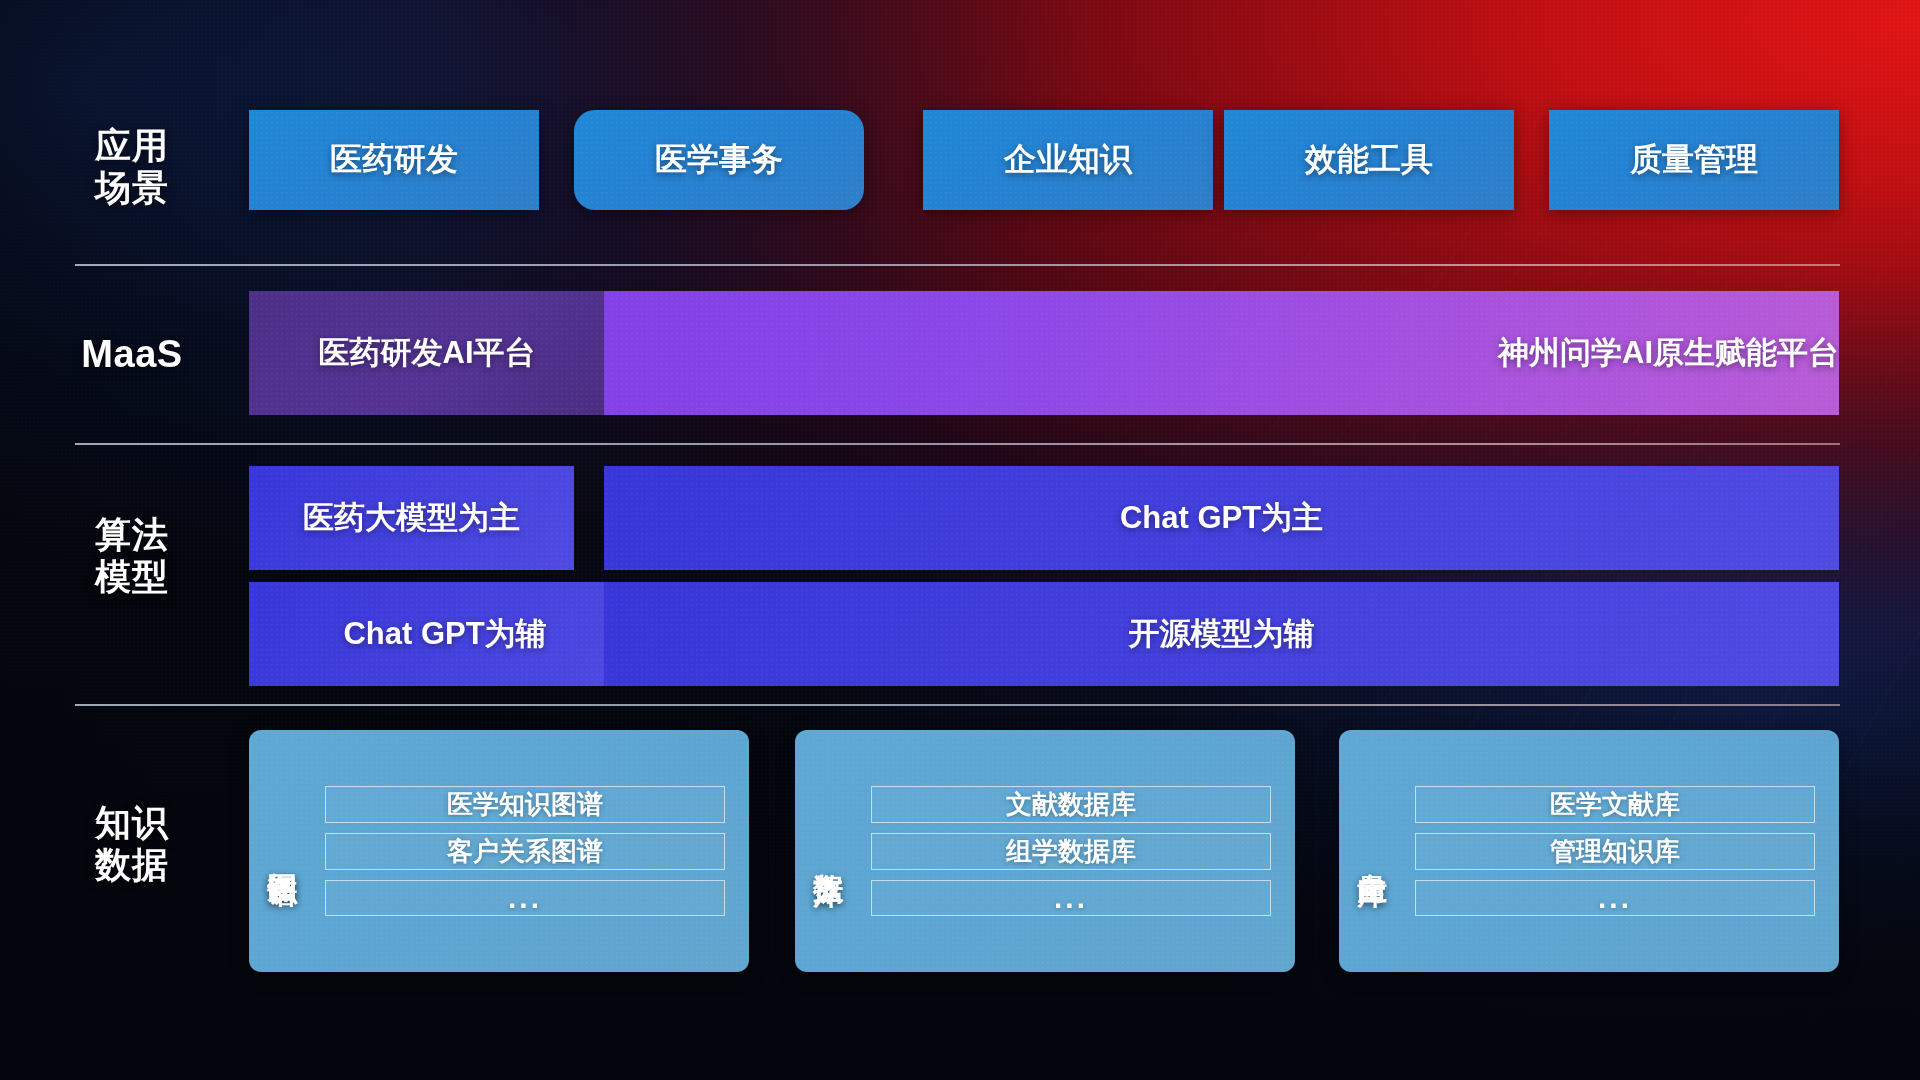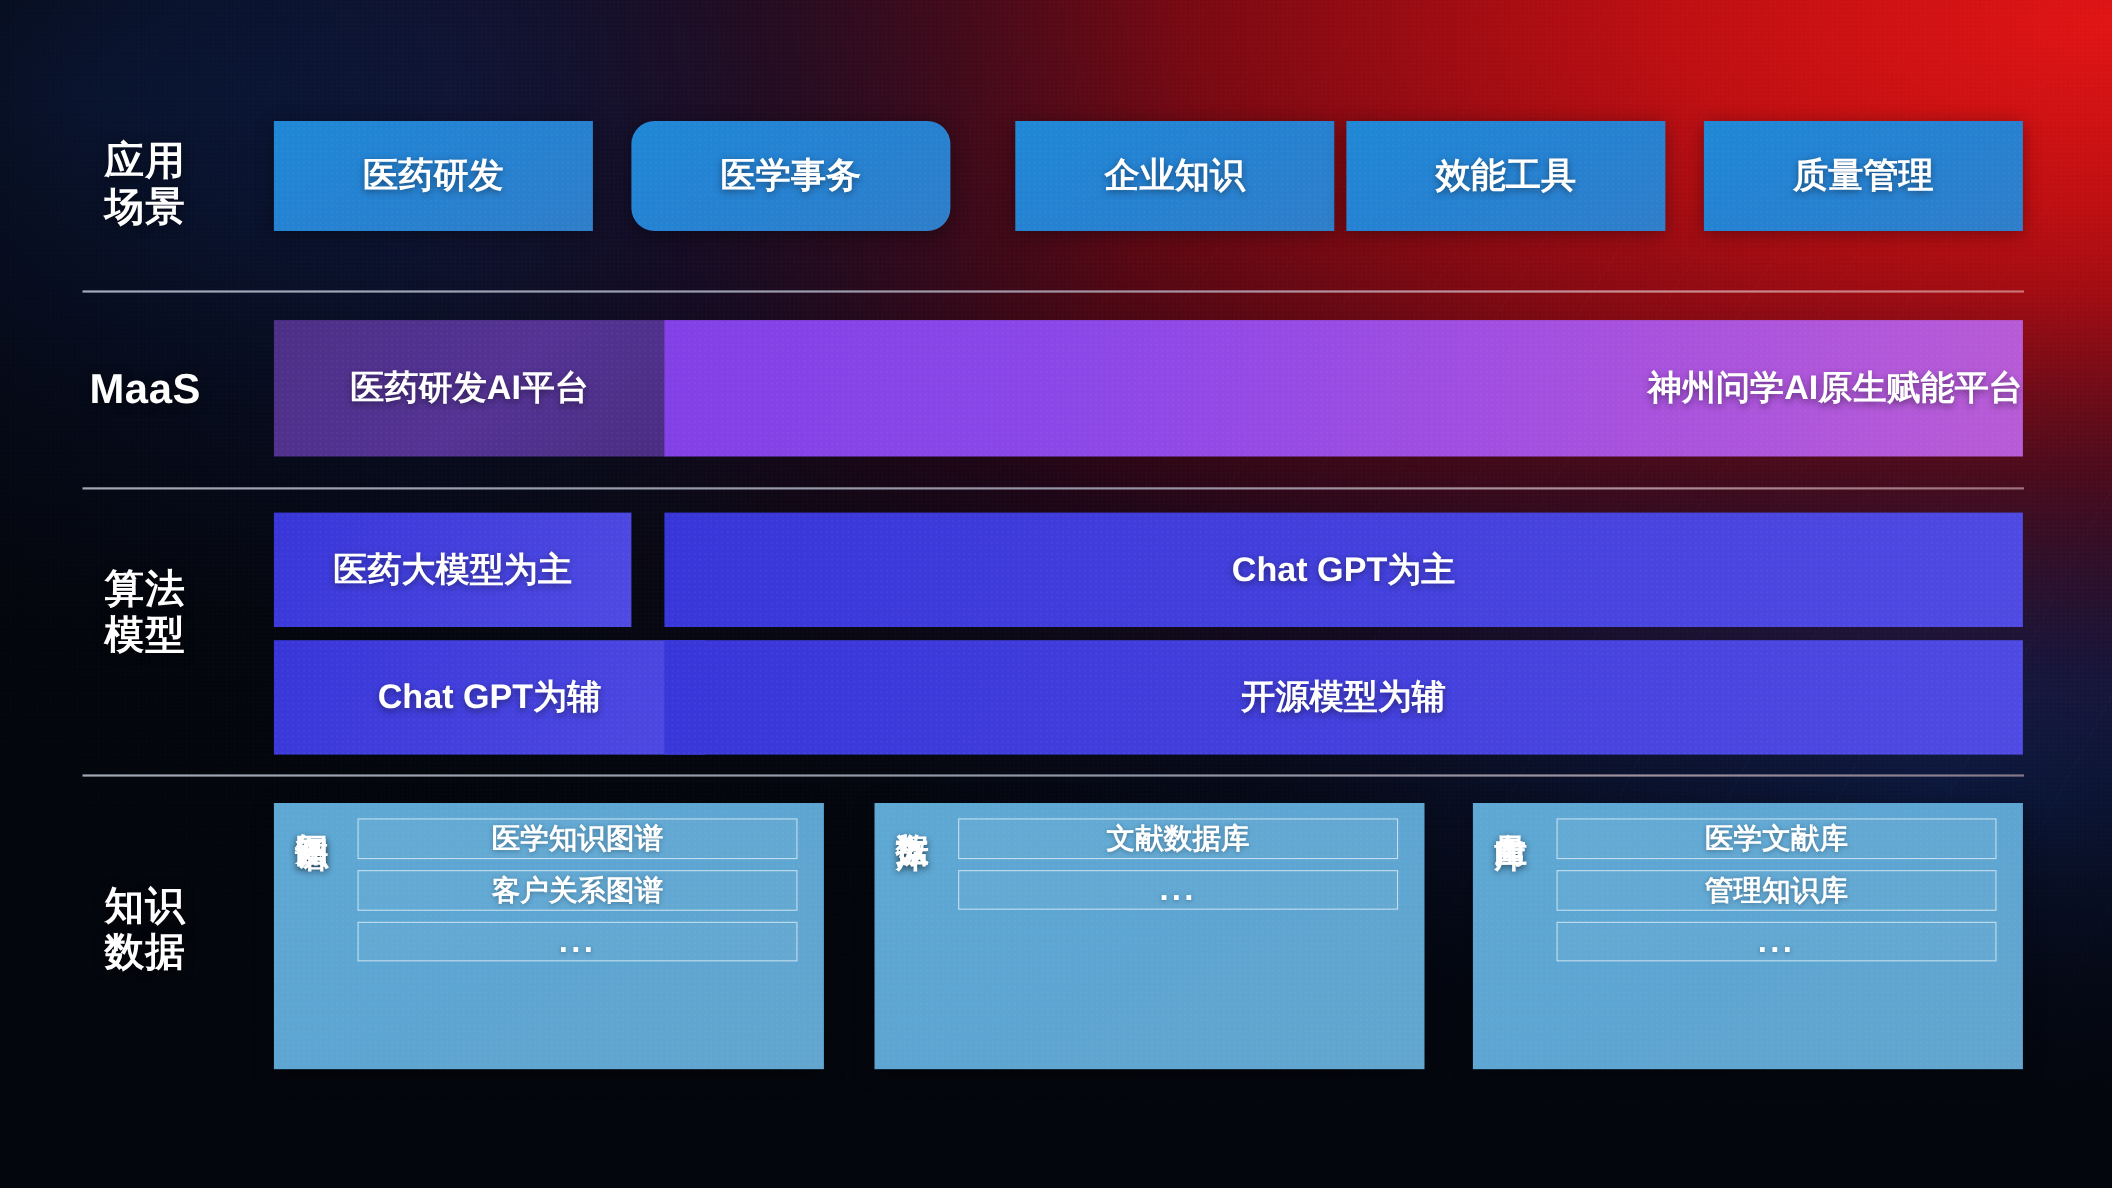--- a/index.html
+++ b/index.html
@@ -130,23 +130,24 @@
   
   .algo-box {
     background:linear-gradient(120deg,#3836d8 0%,#4340dd 50%,#4f4ae2 100%);
     font-size:31px;
   }
 
   
   .kd-group {
     position:absolute; top:730px; height:242px;
     background:linear-gradient(150deg,#5ea8d4 0%,#5da5d2 50%,#62a6cf 100%);
-    display:flex; align-items:flex-start;
+    display:flex; align-items:center;
     box-shadow:0 4px 18px rgba(0,0,0,.35);
     overflow:hidden;
+    border-radius:12px;
   }
   .kd-group::after{
     content:""; position:absolute; inset:0;
     background-image:radial-gradient(rgba(255,255,255,0.12) 1px, transparent 1px);
     background-size:5px 5px; opacity:.4; pointer-events:none;
   }
   .kd-title {
     position:relative; z-index:2;
     width:66px; flex:0 0 66px;
     display:flex; align-items:center; justify-content:center;
@@ -247,20 +248,21 @@
         <div class="kd-item">医学知识图谱</div>
         <div class="kd-item">客户关系图谱</div>
         <div class="kd-item dots">...</div>
       </div>
     </div>
 
     <div class="kd-group" style="left:795px; width:500px;">
       <div class="kd-title">数据库</div>
       <div class="kd-items">
         <div class="kd-item">文献数据库</div>
+        <div class="kd-item">组学数据库</div>
         <div class="kd-item dots">...</div>
       </div>
     </div>
 
     <div class="kd-group" style="left:1339px; width:500px;">
       <div class="kd-title">向量库</div>
       <div class="kd-items">
         <div class="kd-item">医学文献库</div>
         <div class="kd-item">管理知识库</div>
         <div class="kd-item dots">...</div>

